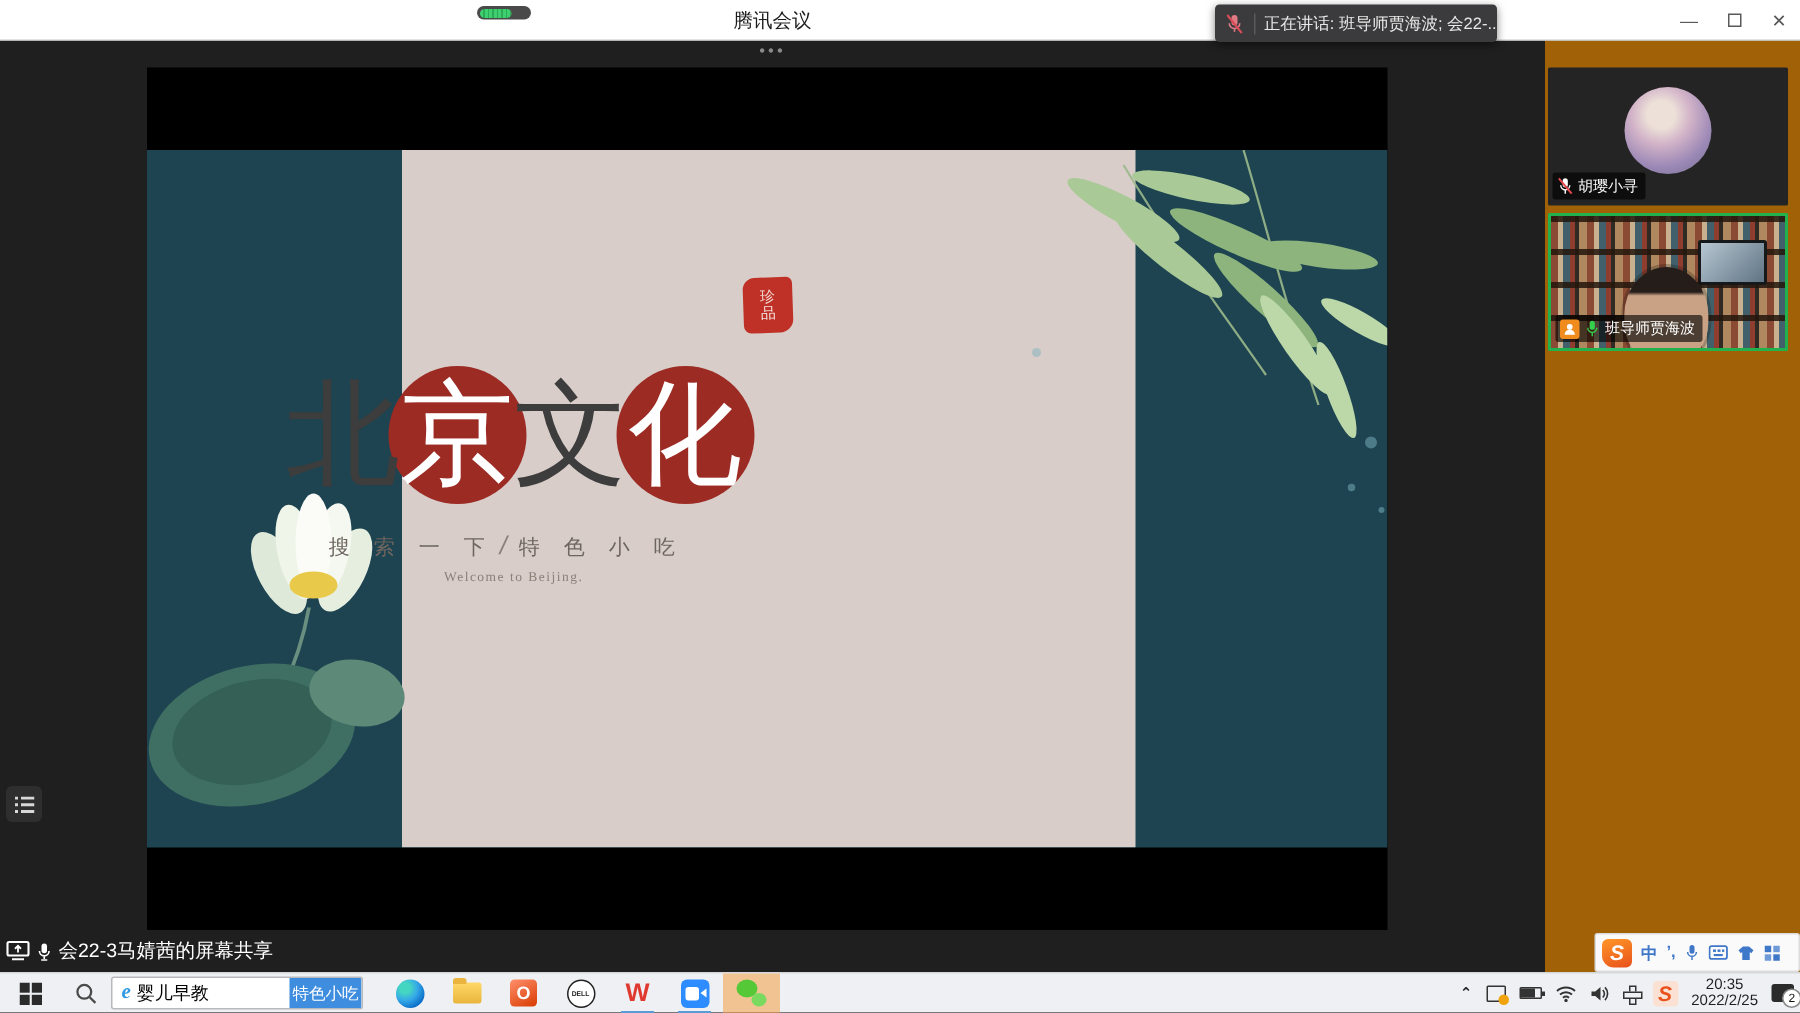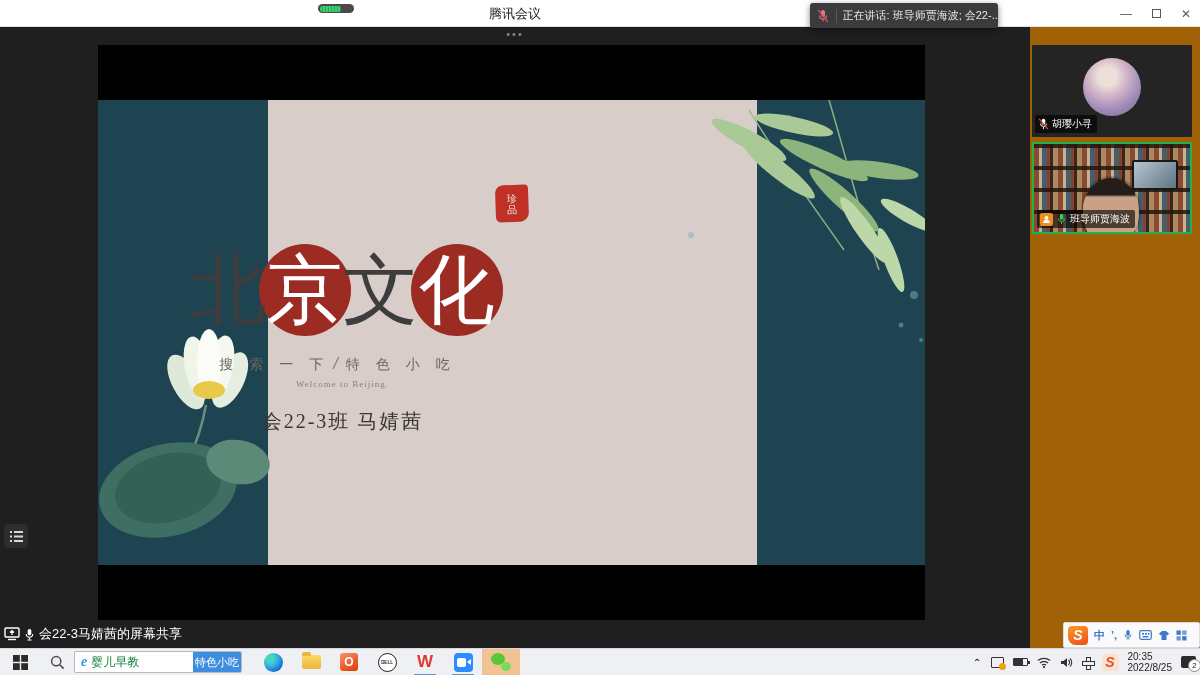--- a/index.html
+++ b/index.html
@@ -133,21 +133,21 @@
   
   #taskbar { position:absolute; left:0; top:648px; width:1200px; height:27px;
     background:#eef0f3; border-top:1px solid #d5d7da; display:flex; align-items:center; z-index:25; }
   .tb-btn { height:27px; display:flex; align-items:center; justify-content:center; }
   #tb-start { width:40px; }
   #tb-search-ico { width:34px; }
   #searchbox { width:168px; height:22px; background:#fff; border:1px solid #b7b9bc; border-radius:2px;
     display:flex; align-items:center; overflow:hidden; }
   #searchbox .ie { color:#2f9ae3; font-size:14px; font-weight:bold; font-style:italic;
     font-family:"Liberation Serif","DejaVu Serif",serif; margin:0 4px 0 6px; }
-  #searchbox input { flex:1; border:0; outline:0; font-size:12px; color:#15803d; min-width:0;
+  #searchbox input { flex:1; border:0; outline:0; font-size:12px; color:#000000; min-width:0;
     font-family:"Liberation Sans","DejaVu Sans",sans-serif; background:transparent; }
   #searchbox .go { width:48px; height:22px; background:#3e8ddf; color:#fff; font-size:11px;
     display:flex; align-items:center; justify-content:center; }
   .app { width:38px; height:27px; position:relative; display:flex; align-items:center; justify-content:center; }
   .app .underline { position:absolute; bottom:0; left:8px; width:22px; height:2px; background:#5b9bd5; }
   .app.hl { background:rgba(245,158,66,.55); }
   .ico-edge { width:19px; height:19px; border-radius:50%;
     background:radial-gradient(circle at 32% 30%,#45d6c2 0 18%,#35a8e8 45%,#0b6fc9 75%,#0a4f93); }
   .ico-folder { width:19px; height:14px; background:linear-gradient(#ffd867,#e9b53e); border-radius:2px; position:relative; }
   .ico-folder::before { content:""; position:absolute; left:0; top:-3px; width:9px; height:4px;
@@ -176,21 +176,21 @@
   .ico-win10::after { content:""; position:absolute; right:-3px; bottom:-3px; width:7px; height:7px;
     border-radius:50%; background:#f0a30a; }
   .ico-batt { width:15px; height:8px; border:1.3px solid #333; border-radius:1px; position:relative;
     background:linear-gradient(90deg,#333 0 70%,transparent 70%); }
   .ico-batt::after { content:""; position:absolute; right:-3px; top:1.5px; width:2px; height:3px; background:#333; }
   .ico-cross { width:11px; height:11px; position:relative; }
   .ico-cross::before { content:""; position:absolute; left:4px; top:0; width:3px; height:11px; border:1.2px solid #333; }
   .ico-cross::after { content:""; position:absolute; left:0; top:4px; width:11px; height:3px; border:1.2px solid #333; background:#eef0f3; }
   .ico-sogou-tray { color:#e8511c; font-weight:bold; font-size:14px; font-style:italic;
     background:#fbe1d4; border-radius:3px; width:17px; height:17px; display:flex; align-items:center; justify-content:center; }
-  #clockblock { text-align:left; font-size:10px; color:#1f1f1f; line-height:11.5px; }
+  #clockblock { text-align:center; font-size:10px; color:#1f1f1f; line-height:11.5px; }
   .ico-notif { width:15px; height:12px; background:#2b2b2b; border-radius:2px; position:relative; }
   .ico-notif::after { content:"2"; position:absolute; right:-5px; bottom:-4px; width:11px; height:11px;
     background:#fff; border:1px solid #888; border-radius:50%; font-size:8px; color:#111;
     display:flex; align-items:center; justify-content:center; }
 
   svg { display:block; }
 </style>
 </head>
 <body>
 
@@ -288,21 +288,20 @@
             <span class="t-char">化</span>
           </span>
       </div>
 
       <div id="subtitle">
         <span class="cjk">搜索一下</span>
         <span class="slash">/</span>
         <span class="cjk">特色小吃</span>
       </div>
       <div id="welcome">Welcome to Beijing.</div>
-      <div id="author">会22-3班 马婧茜</div>
     </div>
   </div>
 
   <div id="layout-toggle">
     <svg width="13" height="11" viewBox="0 0 13 11">
       <g fill="#d8d8d8">
         <rect x="0" y="0" width="2" height="2"></rect>
           <rect x="4" y="0" width="9" height="2"></rect>
         <rect x="0" y="4.5" width="2" height="2"></rect>
           <rect x="4" y="4.5" width="9" height="2"></rect>
@@ -473,19 +472,19 @@
         <path d="M1 4 h2.5 L7 1 V10 L3.5 7 H1 Z" fill="#333"></path>
         <path d="M8.5 3 a3.4 3.4 0 0 1 0 5 M10 1.3 a6 6 0 0 1 0 8.4" stroke="#333" stroke-width="1.1" fill="none"></path>
       </svg>
     </span>
     <span class="tray-ico">
         <span class="ico-cross"></span>
       </span>
     <span class="tray-ico ico-sogou-tray">S</span>
     <span id="clockblock">
       <div>20:35</div>
-      <div>2022/8/25</div>
+      <div>2022/2/25</div>
     </span>
     <span class="tray-ico">
         <span class="ico-notif"></span>
       </span>
   </div>
 </div>
 
 </body></html>

